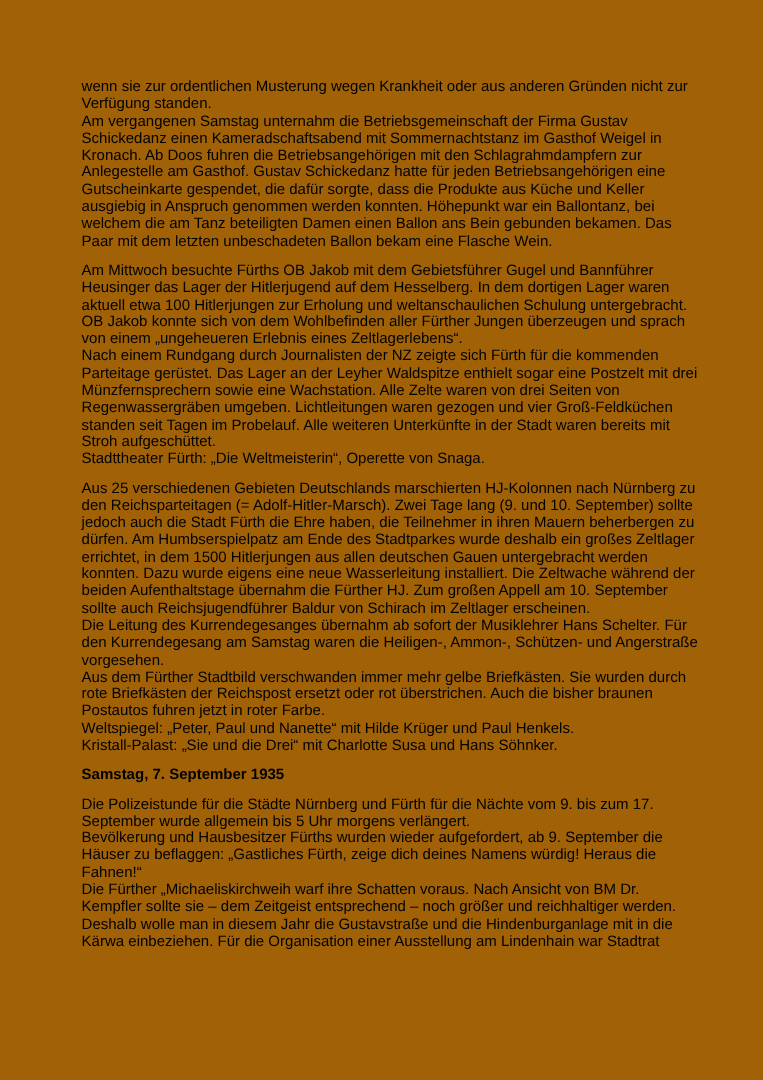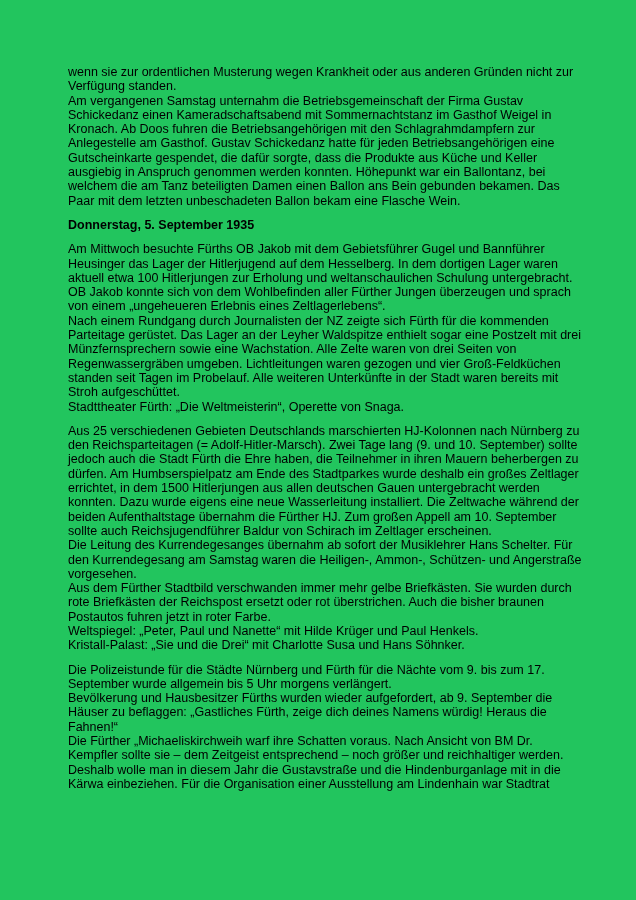--- a/index.html
+++ b/index.html
@@ -12,21 +12,21 @@
     height: 900px;
     overflow: hidden;
     font-family: "Liberation Sans", "DejaVu Sans", sans-serif;
     color: #000000;
   }
   .page {
     box-sizing: border-box;
     width: 636px;
     height: 900px;
     padding: 65px 0 0 68px;
-    background: #22c55e;
+    background: #a16207;
   }
   .para {
     margin: 0 0 10px 0;
     font-size: 12.5px;
     line-height: 14.3px;
     white-space: pre;
     letter-spacing: 0;
   }
   .heading {
     margin: 0 0 10px 0;
@@ -45,21 +45,20 @@
 Verfügung standen.
 Am vergangenen Samstag unternahm die Betriebsgemeinschaft der Firma Gustav
 Schickedanz einen Kameradschaftsabend mit Sommernachtstanz im Gasthof Weigel in
 Kronach. Ab Doos fuhren die Betriebsangehörigen mit den Schlagrahmdampfern zur
 Anlegestelle am Gasthof. Gustav Schickedanz hatte für jeden Betriebsangehörigen eine
 Gutscheinkarte gespendet, die dafür sorgte, dass die Produkte aus Küche und Keller
 ausgiebig in Anspruch genommen werden konnten. Höhepunkt war ein Ballontanz, bei
 welchem die am Tanz beteiligten Damen einen Ballon ans Bein gebunden bekamen. Das
 Paar mit dem letzten unbeschadeten Ballon bekam eine Flasche Wein.</div>
 
-  <div class="heading">Donnerstag, 5. September 1935</div>
 
   <div class="para">Am Mittwoch besuchte Fürths OB Jakob mit dem Gebietsführer Gugel und Bannführer
 Heusinger das Lager der Hitlerjugend auf dem Hesselberg. In dem dortigen Lager waren
 aktuell etwa 100 Hitlerjungen zur Erholung und weltanschaulichen Schulung untergebracht.
 OB Jakob konnte sich von dem Wohlbefinden aller Fürther Jungen überzeugen und sprach
 von einem „ungeheueren Erlebnis eines Zeltlagerlebens“.
 Nach einem Rundgang durch Journalisten der NZ zeigte sich Fürth für die kommenden
 Parteitage gerüstet. Das Lager an der Leyher Waldspitze enthielt sogar eine Postzelt mit drei
 Münzfernsprechern sowie eine Wachstation. Alle Zelte waren von drei Seiten von
 Regenwassergräben umgeben. Lichtleitungen waren gezogen und vier Groß-Feldküchen
@@ -78,20 +77,21 @@
 sollte auch Reichsjugendführer Baldur von Schirach im Zeltlager erscheinen.
 Die Leitung des Kurrendegesanges übernahm ab sofort der Musiklehrer Hans Schelter. Für
 den Kurrendegesang am Samstag waren die Heiligen-, Ammon-, Schützen- und Angerstraße
 vorgesehen.
 Aus dem Fürther Stadtbild verschwanden immer mehr gelbe Briefkästen. Sie wurden durch
 rote Briefkästen der Reichspost ersetzt oder rot überstrichen. Auch die bisher braunen
 Postautos fuhren jetzt in roter Farbe.
 Weltspiegel: „Peter, Paul und Nanette“ mit Hilde Krüger und Paul Henkels.
 Kristall-Palast: „Sie und die Drei“ mit Charlotte Susa und Hans Söhnker.</div>
 
+  <div class="heading">Samstag, 7. September 1935</div>
 
   <div class="para">Die Polizeistunde für die Städte Nürnberg und Fürth für die Nächte vom 9. bis zum 17.
 September wurde allgemein bis 5 Uhr morgens verlängert.
 Bevölkerung und Hausbesitzer Fürths wurden wieder aufgefordert, ab 9. September die
 Häuser zu beflaggen: „Gastliches Fürth, zeige dich deines Namens würdig! Heraus die
 Fahnen!“
 Die Fürther „Michaeliskirchweih warf ihre Schatten voraus. Nach Ansicht von BM Dr.
 Kempfler sollte sie – dem Zeitgeist entsprechend – noch größer und reichhaltiger werden.
 Deshalb wolle man in diesem Jahr die Gustavstraße und die Hindenburganlage mit in die
 Kärwa einbeziehen. Für die Organisation einer Ausstellung am Lindenhain war Stadtrat</div>

